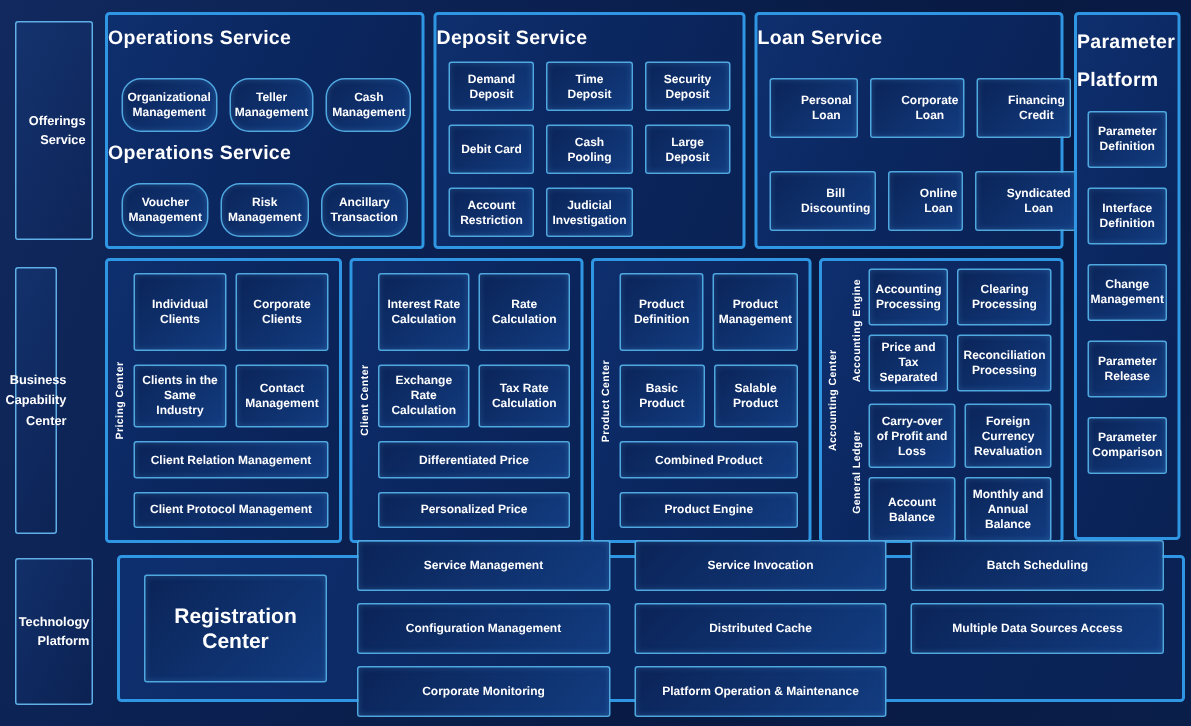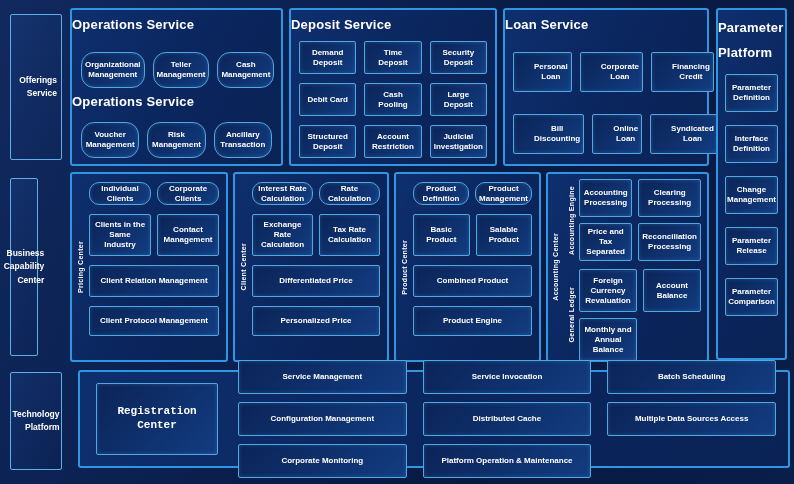--- a/index.html
+++ b/index.html
@@ -44,32 +44,32 @@
   .loan-row { display:grid; grid-template-columns:repeat(3,1fr); gap:8px; padding:0 8px; }
   .loan-row .box { height:40px;padding-left:20px; }
   .loan-r1 { margin-top:20px; }
   .loan-r2 { margin-top:22px; }
   .param-col { display:flex; flex-direction:column; gap:13px; padding:9px 7px; }
   .param-col .box { height:38px; }
   .param-title { line-height:1.9; padding-top:6px; }
   .mid { display:flex; }
   .mid-content { flex:1; padding:8px 7px 8px 0; display:flex; flex-direction:column; gap:9px; }
   .g2 { display:grid; grid-template-columns:1fr 1fr; gap:6px; }
-  .g2.r1 .box { height:23px;border-radius:10px; }
+  .g2.r1 .box { height:52px; }
   .g2.r2 .box { height:42px; }
   .wide1 { height:32px; }
   .wide2 { height:30px; }
   .acc-content { flex:1; padding:5px 6px 5px 0; display:flex; flex-direction:column; gap:8px; }
   .acc-group { display:flex; }
   .acc-group .vstrip { flex:0 0 16px; width:16px; }
   .acc-grid { flex:1; display:grid; grid-template-columns:1fr 1fr; gap:6px; }
   .acc-grid.eng .box { height:38px; }
   .acc-grid.led .box { height:43px; }
   .bottom-inner { display:flex; height:100%; padding:9px 12px 9px 16px; gap:20px; align-items:center; }
-  .reg-box { flex:0 0 122px; width:122px; height:72px; font-size:11px;font-family:Liberation Mono, monospace; }
+  .reg-box { flex:0 0 122px; width:122px; height:72px; font-size:14px; }
   .tech-grid { flex:1; display:grid; grid-template-columns:repeat(3,1fr); gap:8px 16px; }
   .tech-grid .box { height:34px; }
 </style>
 </head>
 <body>
 
 <div class="canvas">
 
   <div class="lbox" style="left:10px;top:14px;width:52px;height:146px">Offerings Service</div>
   <div class="lbox" style="left:10px;top:178px;width:28px;height:178px">Business Capability Center</div>
@@ -92,21 +92,20 @@
 
   <div class="panel" style="left:289px;top:8px;width:208px;height:158px">
     <div class="ptitle">Deposit Service</div>
     <div class="dep-grid">
       <div class="box">Demand Deposit</div>
       <div class="box">Time Deposit</div>
       <div class="box">Security Deposit</div>
       <div class="box">Debit Card</div>
       <div class="box">Cash Pooling</div>
       <div class="box">Large Deposit</div>
-      <div class="box">Structured Deposit</div>
       <div class="box">Account Restriction</div>
       <div class="box">Judicial Investigation</div>
     </div>
   </div>
 
   <div class="panel" style="left:503px;top:8px;width:206px;height:158px">
     <div class="ptitle">Loan Service</div>
     <div class="loan-row loan-r1">
       <div class="box">Personal Loan</div>
       <div class="box">Corporate Loan</div>
@@ -198,20 +197,21 @@
           <div class="box">Clearing Processing</div>
           <div class="box">Price and Tax Separated</div>
           <div class="box">Reconciliation Processing</div>
         </div>
       </div>
       <div class="acc-group">
         <div class="vstrip">
           <div class="vlabel">General Ledger</div>
         </div>
         <div class="acc-grid led">
+          <div class="box">Carry-over of Profit and Loss</div>
           <div class="box">Foreign Currency Revaluation</div>
           <div class="box">Account Balance</div>
           <div class="box">Monthly and Annual Balance</div>
         </div>
       </div>
     </div>
   </div>
 
   <div class="panel" style="left:78px;top:370px;width:712px;height:98px">
     <div class="bottom-inner">

